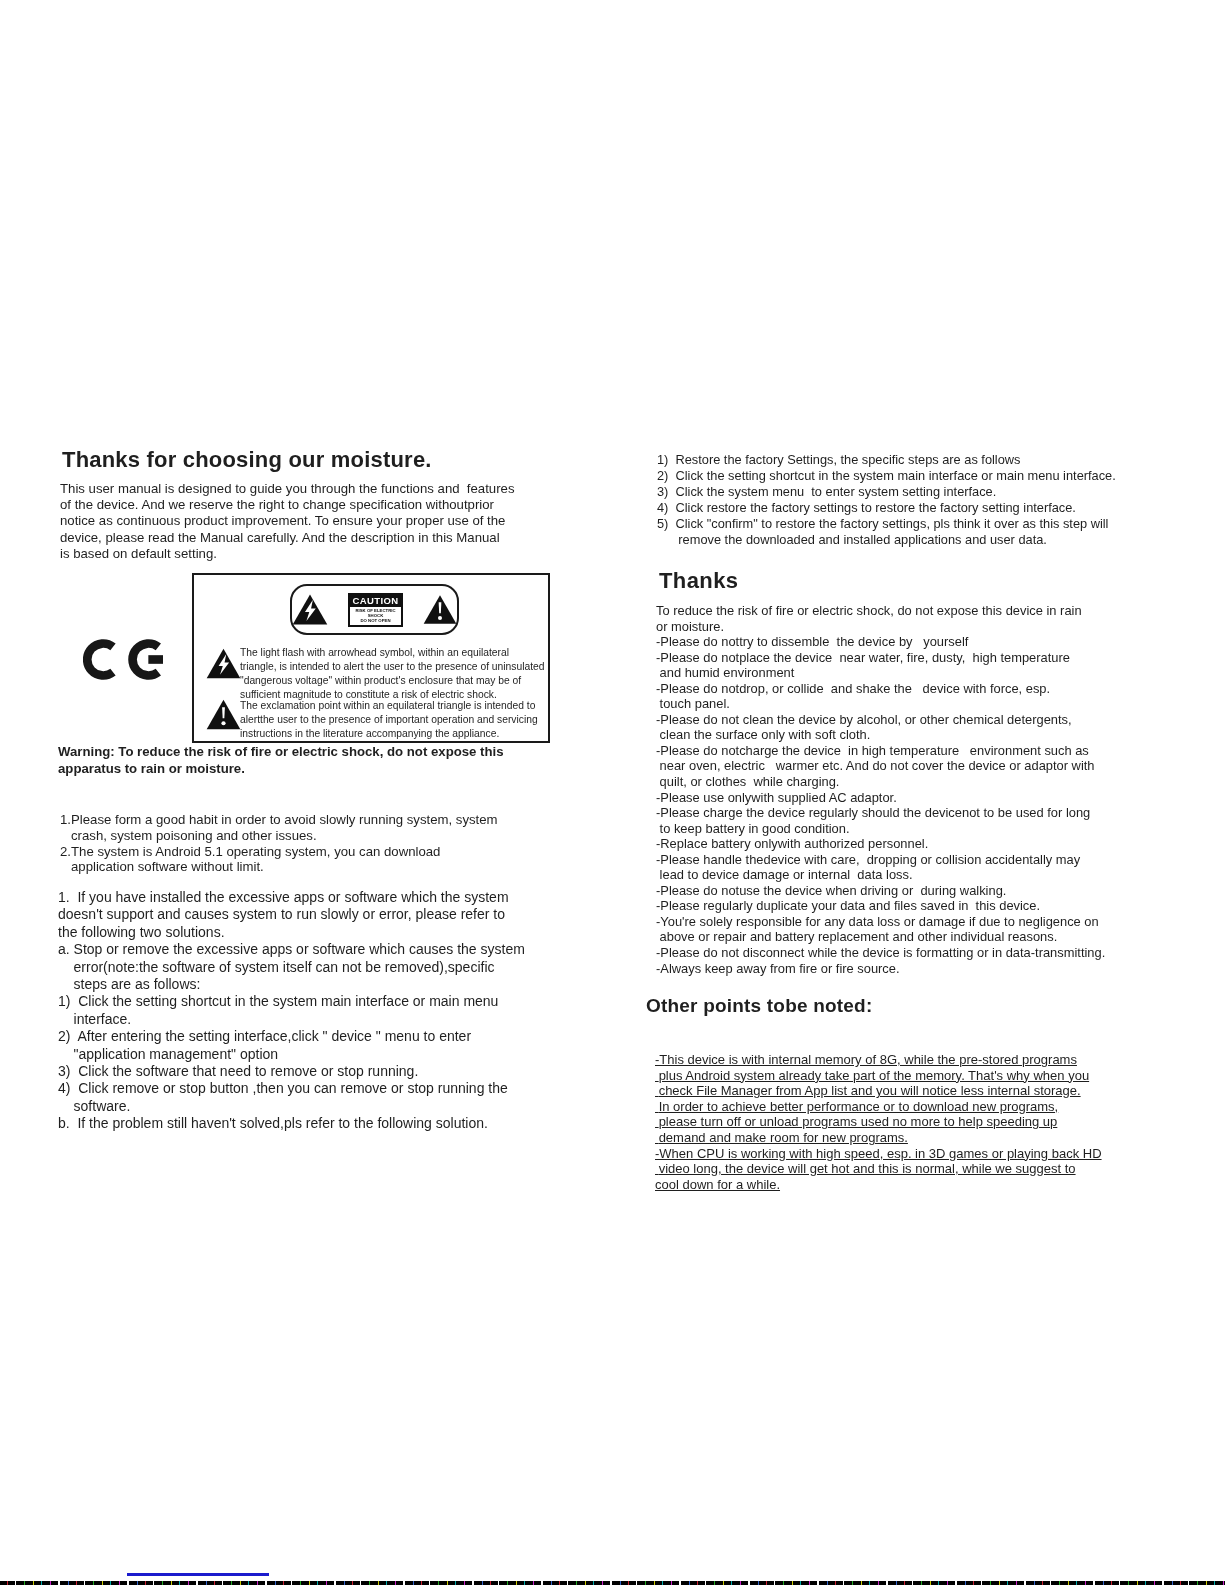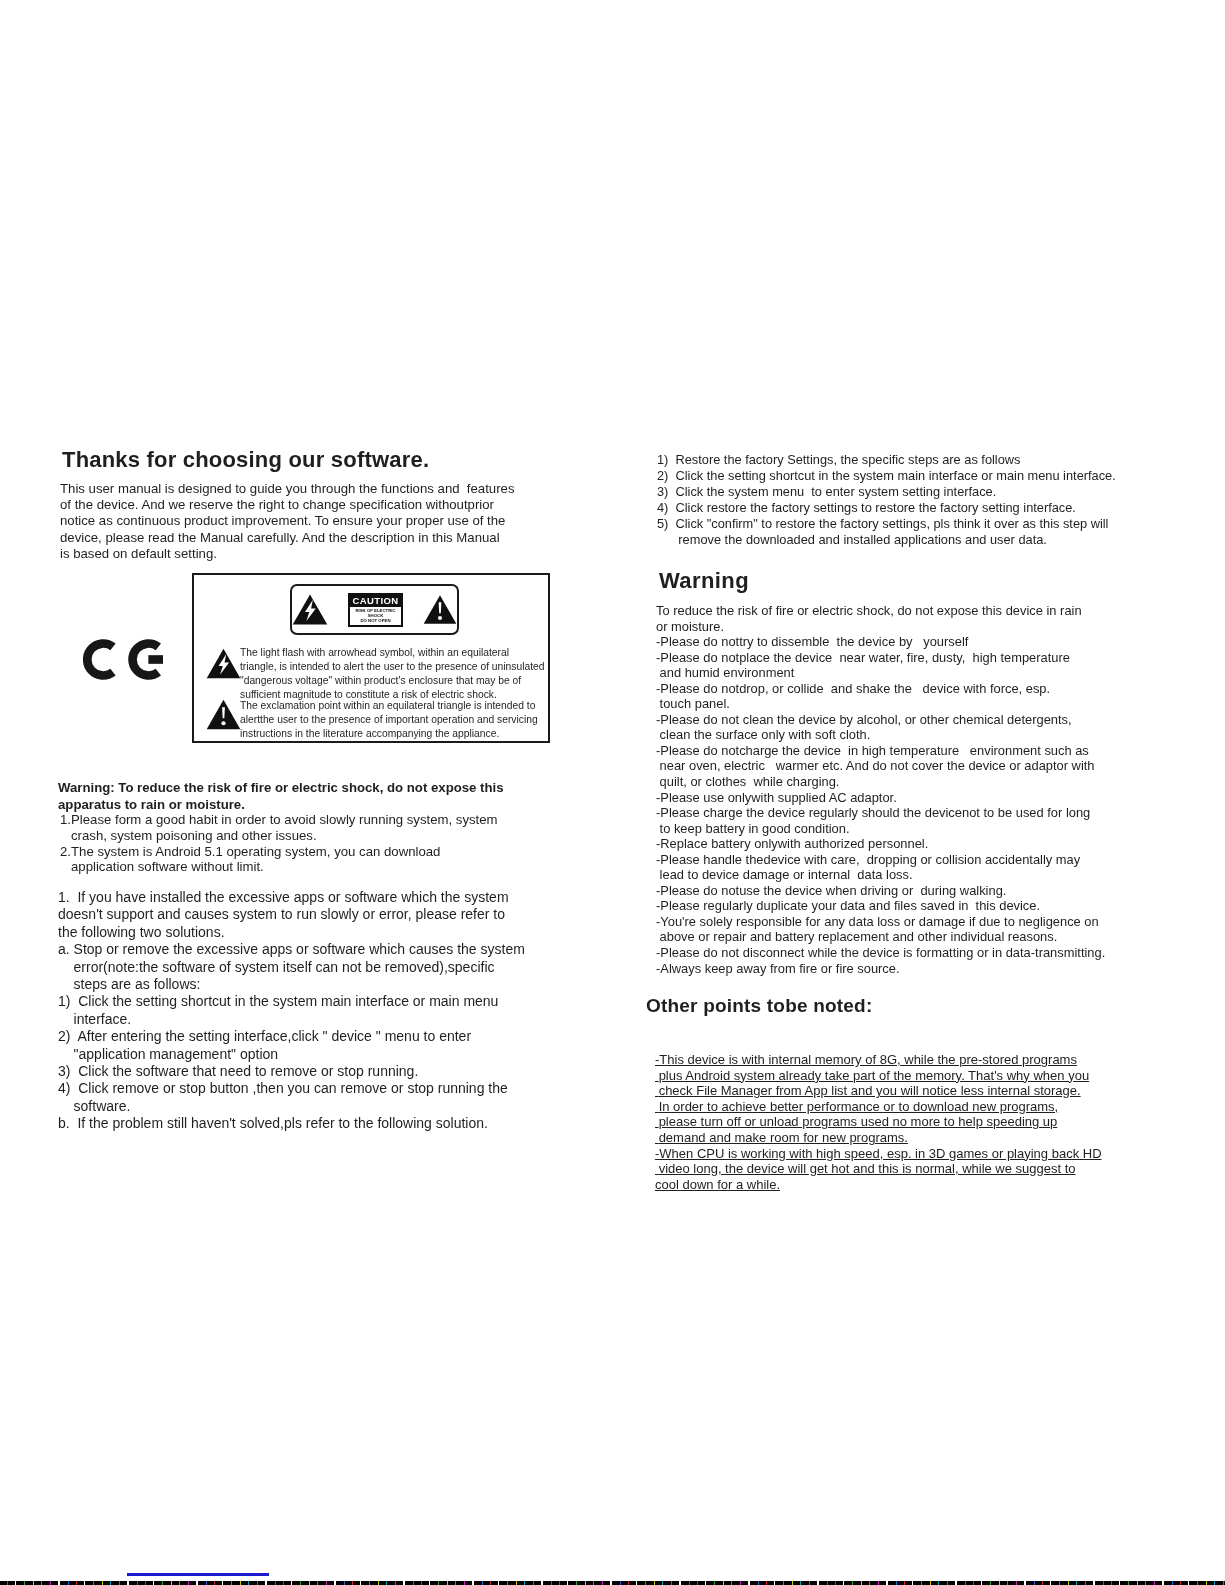--- a/index.html
+++ b/index.html
@@ -7,32 +7,32 @@
     width:1225px;height:1585px;position:relative;background:#ffffff;
     font-family:"Liberation Sans", sans-serif;color:#1f1f1f;overflow:hidden;
   }
   .abs{position:absolute;}
   .lines{white-space:pre-wrap;}
   
   #title{left:62px;top:447px;font-size:22px;font-weight:bold;margin:0;letter-spacing:0.2px;}
   #intro{left:60px;top:481px;width:560px;font-size:13.2px;line-height:16.2px;}
   #ce{left:83px;top:631px;}
   #caution-box{left:192px;top:573px;width:354px;height:166px;border:2px solid #1a1a1a;}
-  #emblem{left:96px;top:9px;width:165px;height:47px;border:2px solid #1a1a1a;border-radius:7px;
+  #emblem{left:96px;top:9px;width:165px;height:47px;border:2px solid #1a1a1a;border-radius:17px;
           display:flex;align-items:center;justify-content:center;gap:20px;}
   .ec{width:52px;background:#101010;padding:2px 2px;}
   .ec-top{color:#fff;font-weight:bold;font-size:9.5px;line-height:11px;text-align:center;letter-spacing:0.4px;}
   .ec-bot{margin-top:1px;background:#fff;color:#101010;font-size:4.3px;line-height:5px;
           text-align:center;padding:1.5px 0;font-weight:bold;}
   .ctext{font-size:10.3px;line-height:14px;width:312px;}
   #cb-text1{left:46px;top:71px;}
   #cb-text2{left:46px;top:124px;}
   #cb-tri1{left:12px;top:68px;}
   #cb-tri2{left:12px;top:119px;}
-  #warn-bold{left:58px;top:743px;width:540px;font-size:13.2px;font-weight:bold;line-height:17px;margin-top:36px;}
+  #warn-bold{left:58px;top:743px;width:540px;font-size:13.2px;font-weight:bold;line-height:17px;}
   #habit{left:60px;top:812px;width:560px;font-size:13.2px;line-height:15.8px;}
   #solutions{left:58px;top:889px;width:565px;font-size:14px;line-height:17.4px;}
   
   #steps{left:657px;top:452px;width:520px;font-size:12.8px;line-height:15.9px;}
   #warn-h{left:659px;top:568px;font-size:22px;font-weight:bold;margin:0;letter-spacing:0.4px;}
   #warn-body{left:656px;top:603px;width:515px;font-size:12.9px;line-height:15.55px;}
   #other-h{left:630px;top:979px;font-size:19px;font-weight:bold;margin:16px;letter-spacing:0.2px;}
   #other-body{left:655px;top:1052px;width:515px;font-size:13px;line-height:15.6px;text-decoration:underline;}
   
   #blue-line{left:127px;top:1573px;width:142px;height:3px;}
@@ -42,21 +42,21 @@
       #000 16px 24px,#2a2 24px 25px,#000 25px 33px,#cc0 33px 34px,
       #000 34px 41px,#0aa 41px 42px,#000 42px 50px,#c2c 50px 51px,
       #000 51px 58px,#fff 58px 60px,#000 60px 68px,#36c 68px 69px);}
   svg{display:block;}
 </style>
 </head>
 <body>
 
 <div>
 
-  <h1 id="title" class="abs">Thanks for choosing our software.</h1>
+  <h1 id="title" class="abs">Thanks for choosing our moisture.</h1>
 
   <div id="intro" class="abs lines">This user manual is designed to guide you through the functions and  features<br>of the device. And we reserve the right to change specification withoutprior<br>notice as continuous product improvement. To ensure your proper use of the<br>device, please read the Manual carefully. And the description in this Manual<br>is based on default setting.</div>
 
   <div id="ce" class="abs">
     <svg width="88" height="57" viewBox="0 0 132 60">
       <path d="M45 11 A24 24 0 1 0 45 49" stroke="#171717" stroke-width="13" fill="none"></path>
       <path d="M113 11 A24 24 0 1 0 113 49" stroke="#171717" stroke-width="13" fill="none"></path>
       <line x1="98" y1="30" x2="120" y2="30" stroke="#171717" stroke-width="13"></line>
     </svg>
   </div>
@@ -105,21 +105,21 @@
   </div>
 
   <div id="warn-bold" class="abs lines">Warning: To reduce the risk of fire or electric shock, do not expose this<br>apparatus to rain or moisture.</div>
 
   <div id="habit" class="abs lines">1.Please form a good habit in order to avoid slowly running system, system<br>   crash, system poisoning and other issues.<br>2.The system is Android 5.1 operating system, you can download<br>   application software without limit.</div>
 
   <div id="solutions" class="abs lines">1.  If you have installed the excessive apps or software which the system<br>doesn't support and causes system to run slowly or error, please refer to<br>the following two solutions.<br>a. Stop or remove the excessive apps or software which causes the system<br>    error(note:the software of system itself can not be removed),specific<br>    steps are as follows:<br>1)  Click the setting shortcut in the system main interface or main menu<br>    interface.<br>2)  After entering the setting interface,click " device " menu to enter<br>    "application management" option<br>3)  Click the software that need to remove or stop running.<br>4)  Click remove or stop button ,then you can remove or stop running the<br>    software.<br>b.  If the problem still haven't solved,pls refer to the following solution.</div>
 
   <div id="steps" class="abs lines">1)  Restore the factory Settings, the specific steps are as follows<br>2)  Click the setting shortcut in the system main interface or main menu interface.<br>3)  Click the system menu  to enter system setting interface.<br>4)  Click restore the factory settings to restore the factory setting interface.<br>5)  Click "confirm" to restore the factory settings, pls think it over as this step will<br>      remove the downloaded and installed applications and user data.</div>
 
-  <h2 id="warn-h" class="abs">Warning</h2>
+  <h2 id="warn-h" class="abs">Thanks</h2>
 
   <div id="warn-body" class="abs lines">To reduce the risk of fire or electric shock, do not expose this device in rain<br>or moisture.<br>-Please do nottry to dissemble  the device by   yourself<br>-Please do notplace the device  near water, fire, dusty,  high temperature<br> and humid environment<br>-Please do notdrop, or collide  and shake the   device with force, esp.<br> touch panel.<br>-Please do not clean the device by alcohol, or other chemical detergents,<br> clean the surface only with soft cloth.<br>-Please do notcharge the device  in high temperature   environment such as<br> near oven, electric   warmer etc. And do not cover the device or adaptor with<br> quilt, or clothes  while charging.<br>-Please use onlywith supplied AC adaptor.<br>-Please charge the device regularly should the devicenot to be used for long<br> to keep battery in good condition.<br>-Replace battery onlywith authorized personnel.<br>-Please handle thedevice with care,  dropping or collision accidentally may<br> lead to device damage or internal  data loss.<br>-Please do notuse the device when driving or  during walking.<br>-Please regularly duplicate your data and files saved in  this device.<br>-You're solely responsible for any data loss or damage if due to negligence on<br> above or repair and battery replacement and other individual reasons.<br>-Please do not disconnect while the device is formatting or in data-transmitting.<br>-Always keep away from fire or fire source.</div>
 
   <h2 id="other-h" class="abs">Other points tobe noted:</h2>
 
   <div id="other-body" class="abs lines">-This device is with internal memory of 8G, while the pre-stored programs<br> plus Android system already take part of the memory. That's why when you<br> check File Manager from App list and you will notice less internal storage.<br> In order to achieve better performance or to download new programs,<br> please turn off or unload programs used no more to help speeding up<br> demand and make room for new programs.<br>-When CPU is working with high speed, esp. in 3D games or playing back HD<br> video long, the device will get hot and this is normal, while we suggest to<br>cool down for a while.</div>
 
   <div id="blue-line" class="abs" style="background: rgb(27, 27, 205);"></div>
   <div id="noise-line" class="abs"></div>
 </div>

